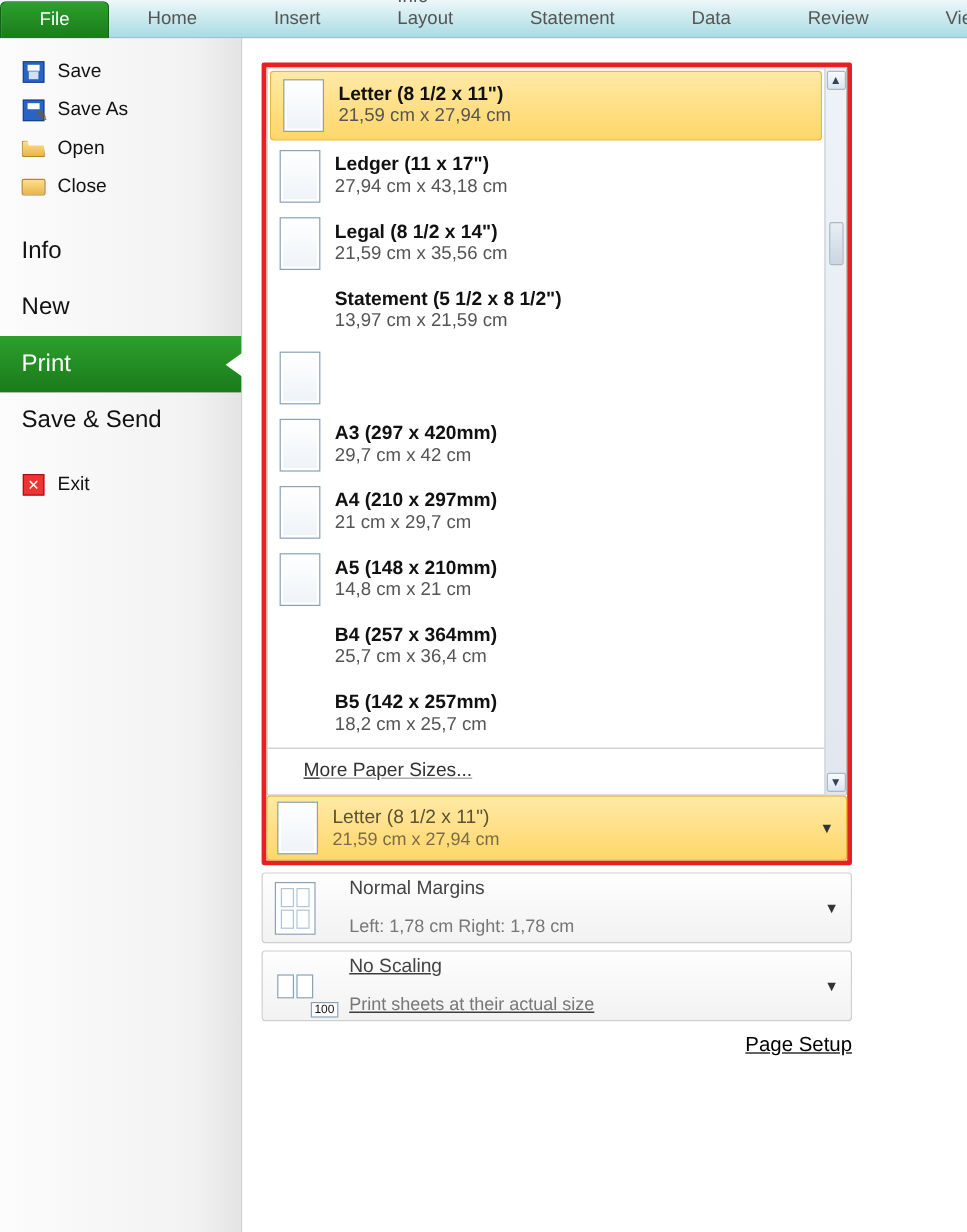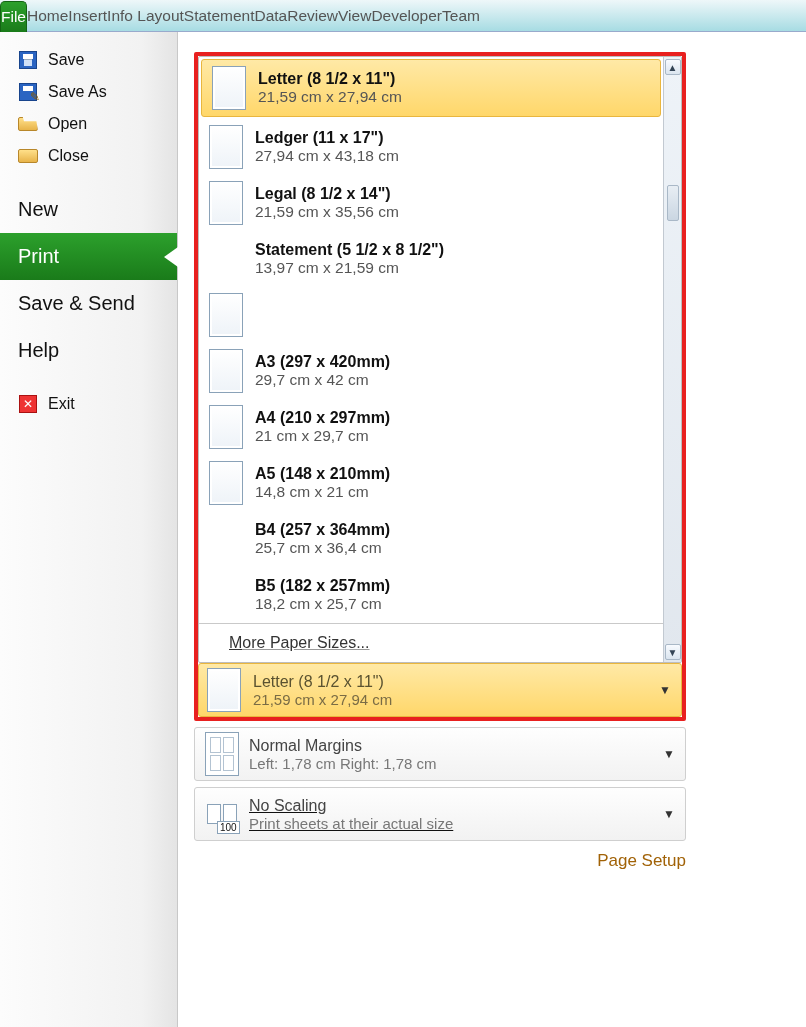--- a/index.html
+++ b/index.html
@@ -16,21 +16,21 @@
   
   .ribbon {
     display: flex;
     align-items: flex-end;
     background: linear-gradient(#eef7f9, #a7dce3);
     border-bottom: 1px solid #9ac;
     height: 32px;
     padding-left: 0;
   }
   .ribbon .tab {
-    padding: 6px 0;
+    padding: 6px 32px;
     font-size: 15.5px;
     color: #555;
     cursor: pointer;
     border-top-left-radius: 5px;
     border-top-right-radius: 5px;
   }
   .ribbon .tab.active {
     background: linear-gradient(#2ca02c, #1a7b1a);
     color: #fff;
     font-weight: 400;
@@ -39,21 +39,21 @@
     margin-bottom: -1px;
   }
 
   .app-body {
     display: flex;
     height: calc(100% - 32px);
   }
 
   
   .sidebar {
-    width: 178px;
+    width: 202px;
     background: linear-gradient(to right, #fcfcfc 0%, #f2f2f2 80%, #e4e4e4 100%);
     border-right: 1px solid #c8c8c8;
     padding-top: 12px;
   }
   .side-small {
     display: flex;
     align-items: center;
     gap: 10px;
     padding: 6px 6px 6px 18px;
     cursor: pointer;
@@ -170,34 +170,35 @@
     position:absolute; right:10px; top:50%; transform:translateY(-50%);
     color:#333;font-size:12px;
   }
 
   
   .setting-row{
     width:492px;
     border:1px solid #cfcfcf;
     border-radius:3px;
     margin-top:6px;
-    display:flex;align-items:center;gap:8px;
+    display:flex;align-items:center;gap:26px;
     padding:4px 8px;
     position:relative;
     background:linear-gradient(#fefefe,#f2f2f2);
   }
   .setting-row .ico{width:38px;height:44px;display:flex;align-items:center;justify-content:center;}
   .setting-row .txt .title{font-size:16px;color:#444;}
-  .setting-row .txt .sub{font-size:15px;color:#777;}
+  .setting-row .txt .sub{font-size:15px;color:#777;margin-top:14px;}
 
   .page-setup{
     width:492px;
     text-align:right;
     padding-top:10px;
-    color:#a16207;
+    color:#000000;
+    text-decoration:underline;
     font-size:17px;
   }
 
   
   .ico-save{width:18px;height:18px;background:#2a64c2;border:1px solid #18448c;position:relative;}
   .ico-save::before{content:"";position:absolute;top:2px;left:3px;width:10px;height:5px;background:#fff;}
   .ico-save::after{content:"";position:absolute;bottom:2px;left:4px;width:8px;height:6px;background:#cfe0f7;border-top:1px solid #9ab;}
   .ico-saveas{width:18px;height:18px;background:#2a64c2;border:1px solid #18448c;position:relative;}
   .ico-saveas::before{content:"";position:absolute;top:2px;left:3px;width:10px;height:5px;background:#fff;}
   .ico-saveas::after{content:"✎";position:absolute;right:-4px;bottom:-4px;font-size:12px;color:#8a5a00;}
@@ -248,24 +249,24 @@
         </span>
         <span>Open</span>
       </div>
       <div class="side-small">
         <span class="ico">
           <span class="ico-folder"></span>
         </span>
         <span>Close</span>
       </div>
       <div style="height: 14px;"></div>
+      <div class="side-big">Info</div>
       <div class="side-big">New</div>
       <div class="side-big active">Print</div>
       <div class="side-big">Save &amp; Send</div>
-      <div class="side-big">Help</div>
       <div style="height: 14px;"></div>
       <div class="side-small">
         <span class="ico">
           <span class="ico-exit">✕</span>
         </span>
         <span>Exit</span>
       </div>
     </div>
 
   <div class="main">
@@ -327,21 +328,21 @@
             <div class="paper-item">
               <div style="width: 34px; height: 44px;"></div>
               <div class="paper-text">
                 <div class="title">B4 (257 x 364mm)</div>
                 <div class="sub">25,7 cm x 36,4 cm</div>
               </div>
             </div>
             <div class="paper-item">
               <div style="width: 34px; height: 44px;"></div>
               <div class="paper-text">
-                <div class="title">B5 (182 x 257mm)</div>
+                <div class="title">B5 (142 x 257mm)</div>
                 <div class="sub">18,2 cm x 25,7 cm</div>
               </div>
             </div>
             <div class="more-line"><span><u>M</u>ore Paper Sizes...</span></div>
           </div>
         <div class="scrollfake">
           <div class="btn">▲</div>
           <div class="thumb"></div>
           <div class="spacer"></div>
           <div class="btn">▼</div>

